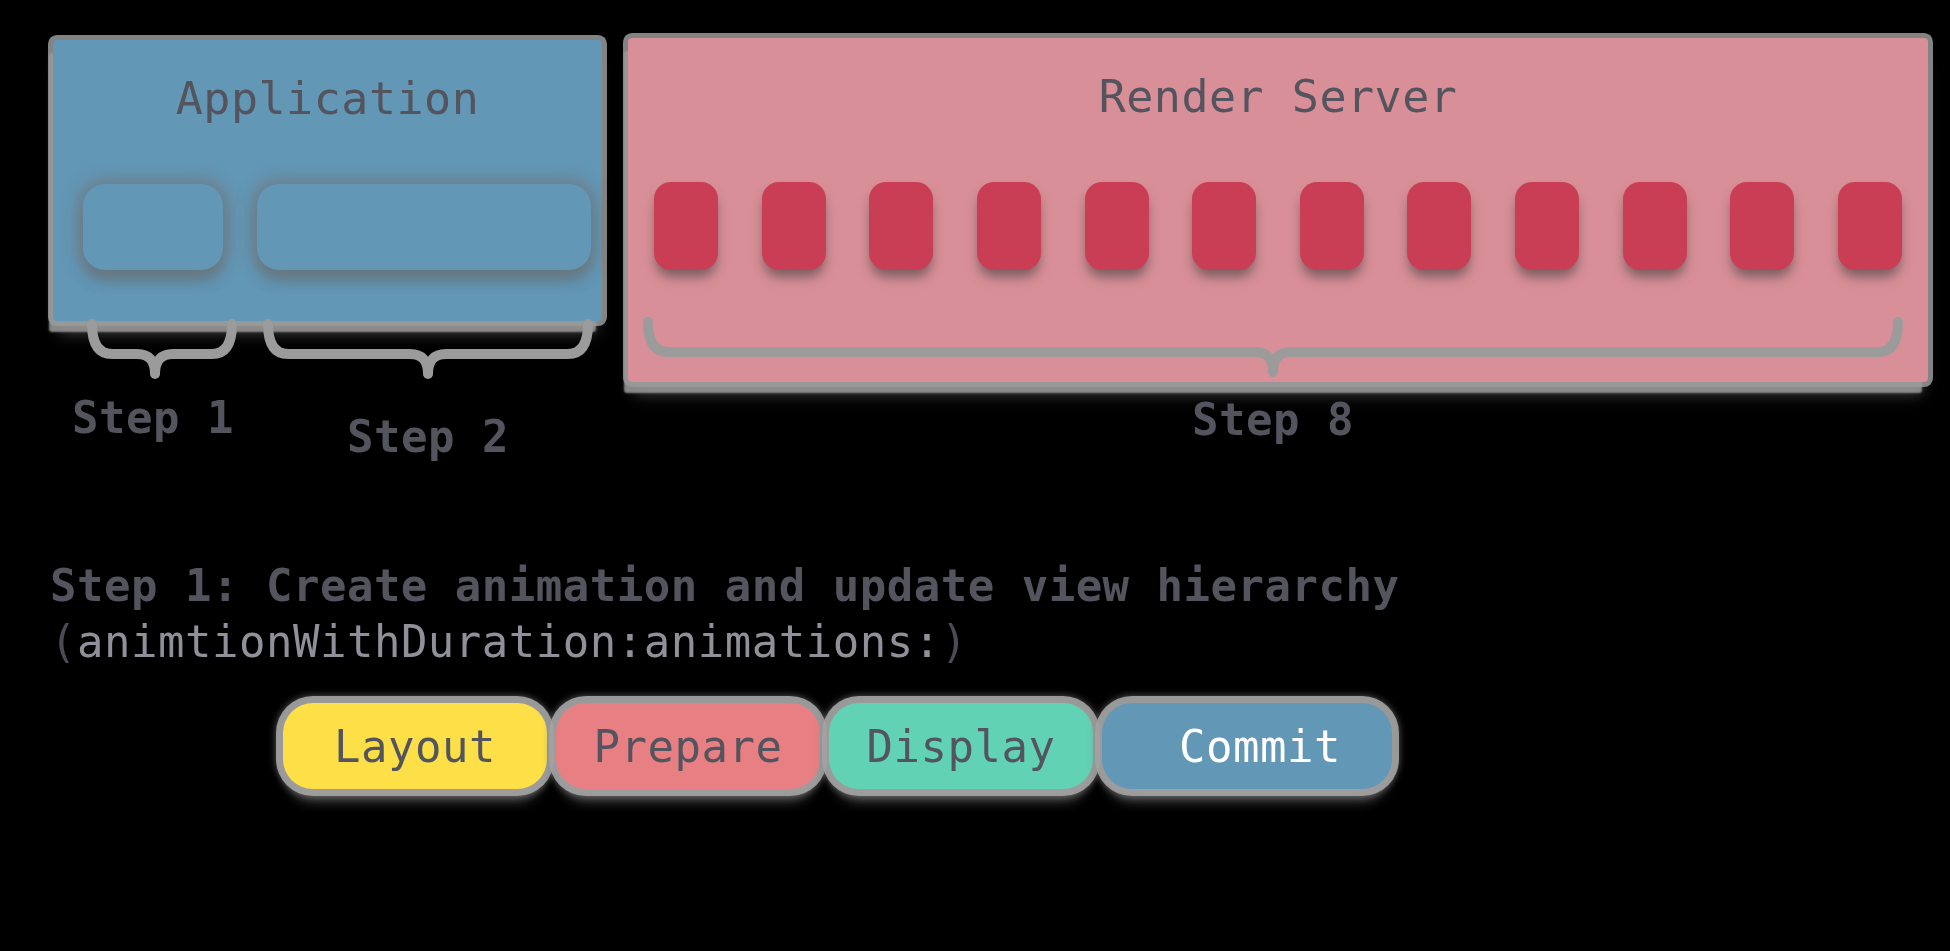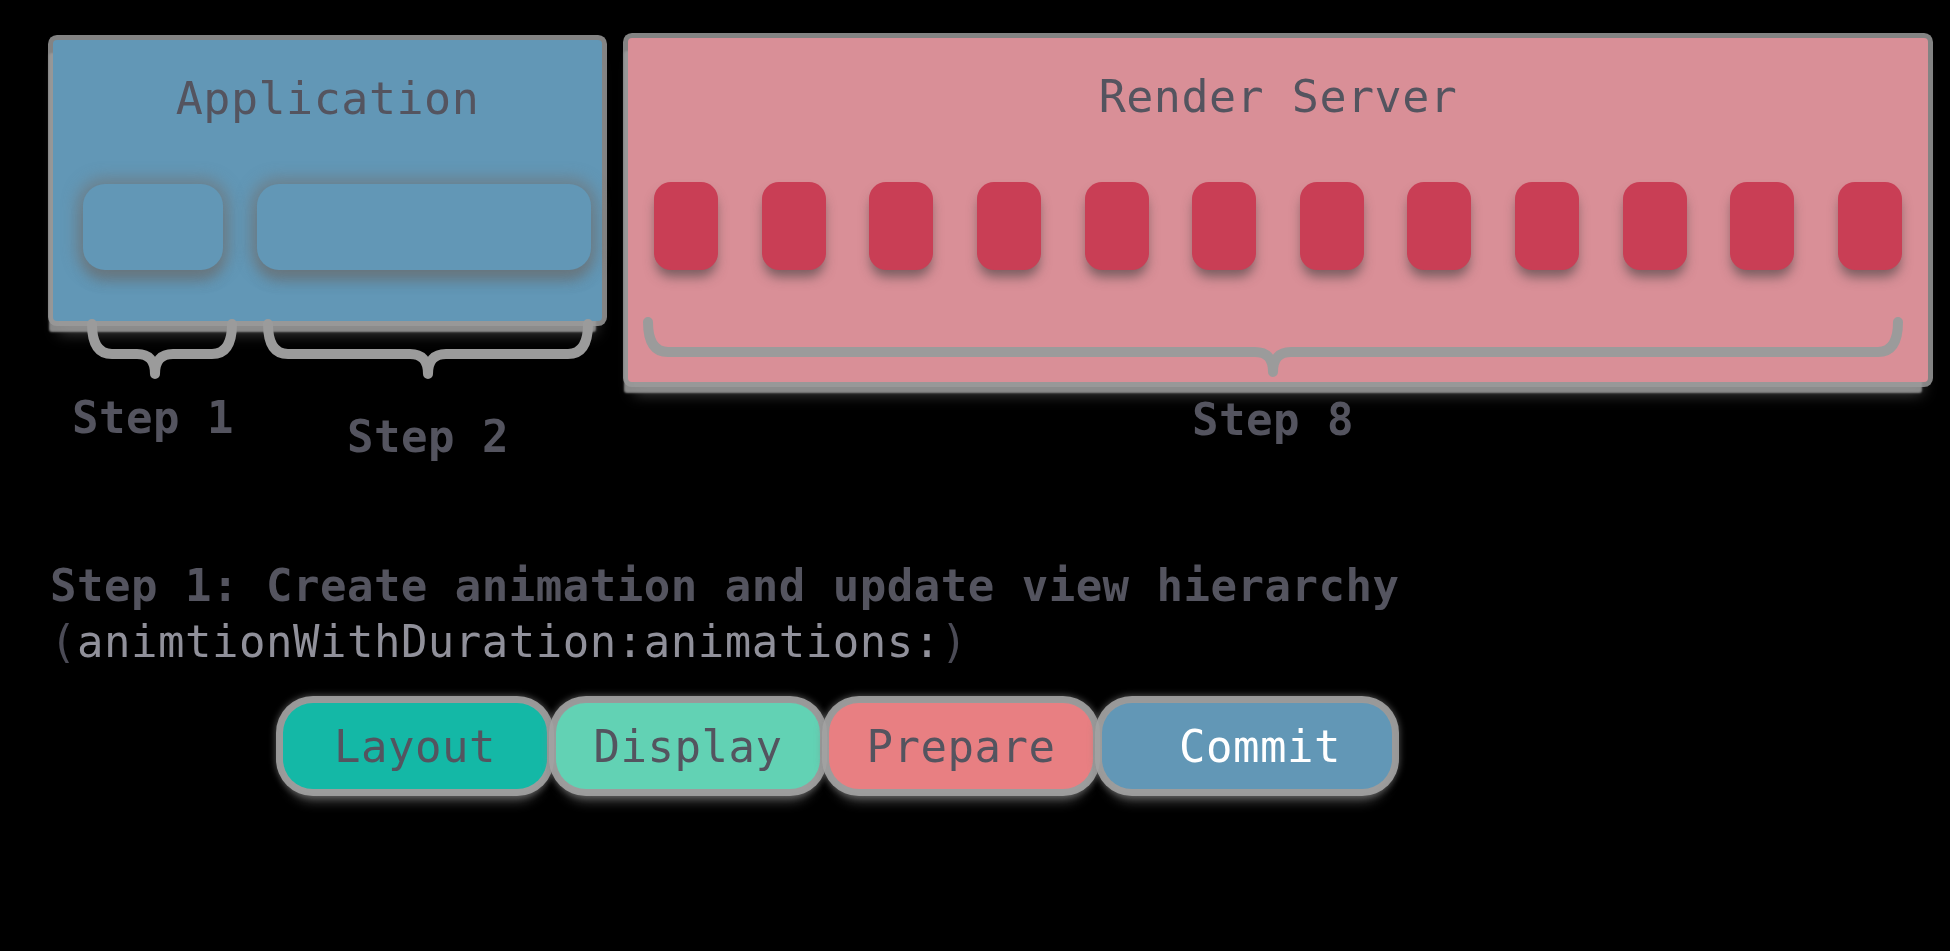--- a/index.html
+++ b/index.html
@@ -118,28 +118,28 @@
   <div class="step-label" style="left:153px;top:392px;">Step 1</div>
   <div class="step-label" style="left:428px;top:392px;margin-top:19px;">Step 2</div>
   <div class="step-label" style="left:1273px;top:394px;">Step 8</div>
 
   <div class="note" style="top:560px;font-weight:bold;">Step 1: Create animation and update view hierarchy</div>
 
   <div class="note code-line" style="top:616px;"><span class="paren">(</span><span class="code">animtionWithDuration:animations:</span><span class="paren">)</span></div>
 
 
   <div class="pills">
-      <div class="pill" style="background: #14b8a6; color: rgb(84, 84, 95);">
+      <div class="pill" style="background: #fde047; color: rgb(84, 84, 95);">
         <span>Layout</span>
+      </div>
+      <div class="pill" style="background: rgb(232, 127, 130); color: rgb(84, 84, 95);">
+        <span>Prepare</span>
       </div>
       <div class="pill" style="background: rgb(98, 210, 180); color: rgb(84, 84, 95);">
         <span>Display</span>
-      </div>
-      <div class="pill" style="background: rgb(232, 127, 130); color: rgb(84, 84, 95);">
-        <span>Prepare</span>
       </div>
       <div class="pill" style="background: rgb(98, 151, 182); color: rgb(255, 255, 255); padding-left: 36px;">
         <span>Commit</span>
       </div>
     </div>
 
 
 </div>
 
 </body></html>

